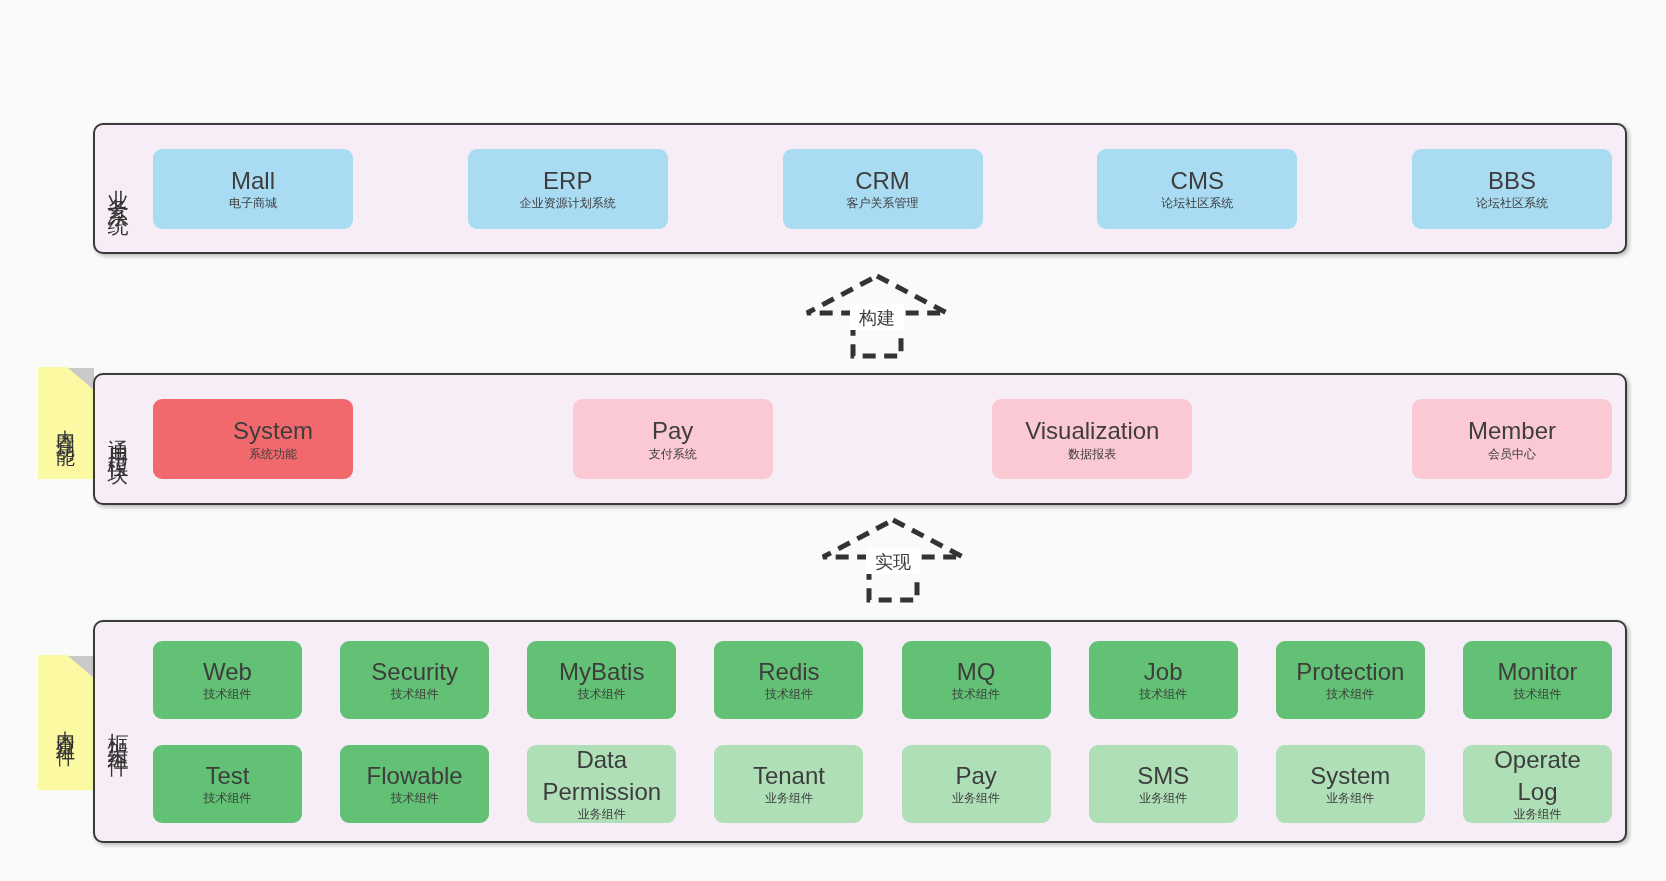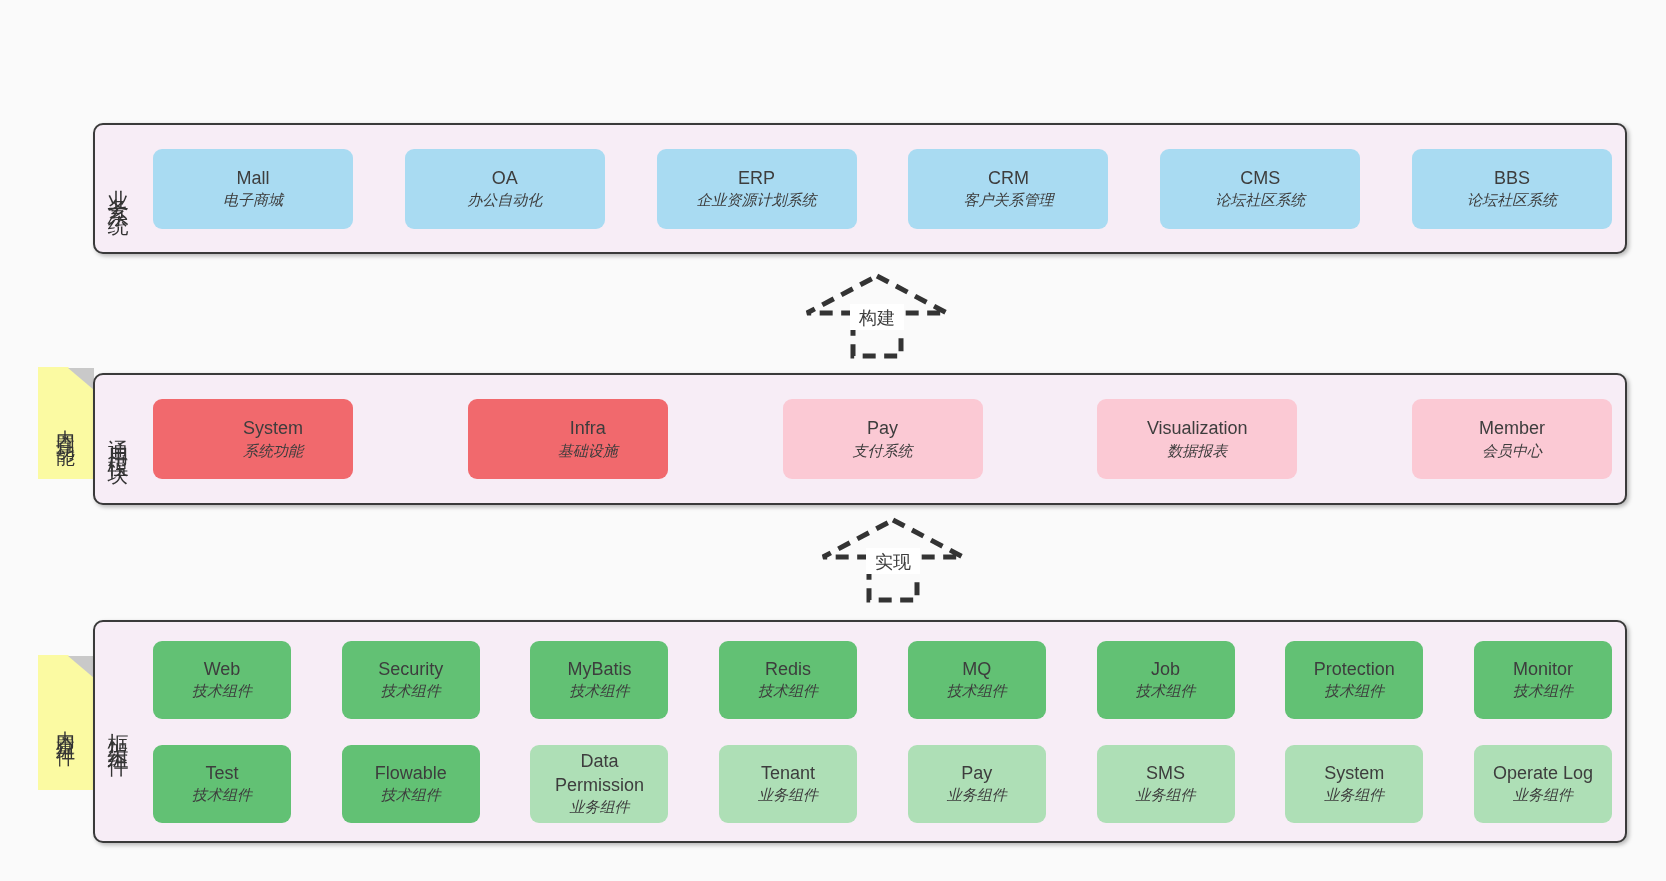--- a/index.html
+++ b/index.html
@@ -41,23 +41,23 @@
   .box{
     box-sizing:border-box;
     border-radius:9px;
     display:flex;flex-direction:column;
     align-items:center;justify-content:center;
     text-align:center;
     padding:4px 8px;
     line-height:1.32;
   }
   .box-lg{width:200px;height:80px;}
-  .box-sm{width:138px;height:78px;}
-  .box-title{font-size:18px;}
-  .box-subtitle{font-size:15px;font-style:italic;}
+  .box-sm{width:149px;height:78px;}
+  .box-title{font-size:24px;}
+  .box-subtitle{font-size:12px;}
   .blue{background:#a9dbf2;}
   .red{background:#f1696d;padding-left:48px;}
   .pink{background:#fbc9d4;}
   .green{background:#62c174;}
   .lightgreen{background:#aedfb6;}
   
   .sticky{position:absolute;z-index:1;}
   .sticky .paper{
     position:absolute;inset:0;
     background:#fbfaa2;
@@ -106,24 +106,20 @@
   </div>
 
   <section class="layer layer-top">
     <div class="vlabel">业务系统</div>
     <div class="row">
       <div class="box box-lg blue">
         <div class="box-title">Mall</div>
         <div class="box-subtitle">电子商城</div>
       </div>
       <div class="box box-lg blue">
-        <div class="box-title">OA</div>
-        <div class="box-subtitle">办公自动化</div>
-      </div>
-      <div class="box box-lg blue">
         <div class="box-title">ERP</div>
         <div class="box-subtitle">企业资源计划系统</div>
       </div>
       <div class="box box-lg blue">
         <div class="box-title">CRM</div>
         <div class="box-subtitle">客户关系管理</div>
       </div>
       <div class="box box-lg blue">
         <div class="box-title">CMS</div>
         <div class="box-subtitle">论坛社区系统</div>
@@ -141,24 +137,20 @@
     <text x="72" y="51" text-anchor="middle">构建</text>
   </svg>
 
   <section class="layer layer-mid">
     <div class="vlabel">通用模块</div>
     <div class="row">
       <div class="box box-lg red">
         <div class="box-title">System</div>
         <div class="box-subtitle">系统功能</div>
       </div>
-      <div class="box box-lg red">
-        <div class="box-title">Infra</div>
-        <div class="box-subtitle">基础设施</div>
-      </div>
       <div class="box box-lg pink">
         <div class="box-title">Pay</div>
         <div class="box-subtitle">支付系统</div>
       </div>
       <div class="box box-lg pink">
         <div class="box-title">Visualization</div>
         <div class="box-subtitle">数据报表</div>
       </div>
       <div class="box box-lg pink">
         <div class="box-title">Member</div>

